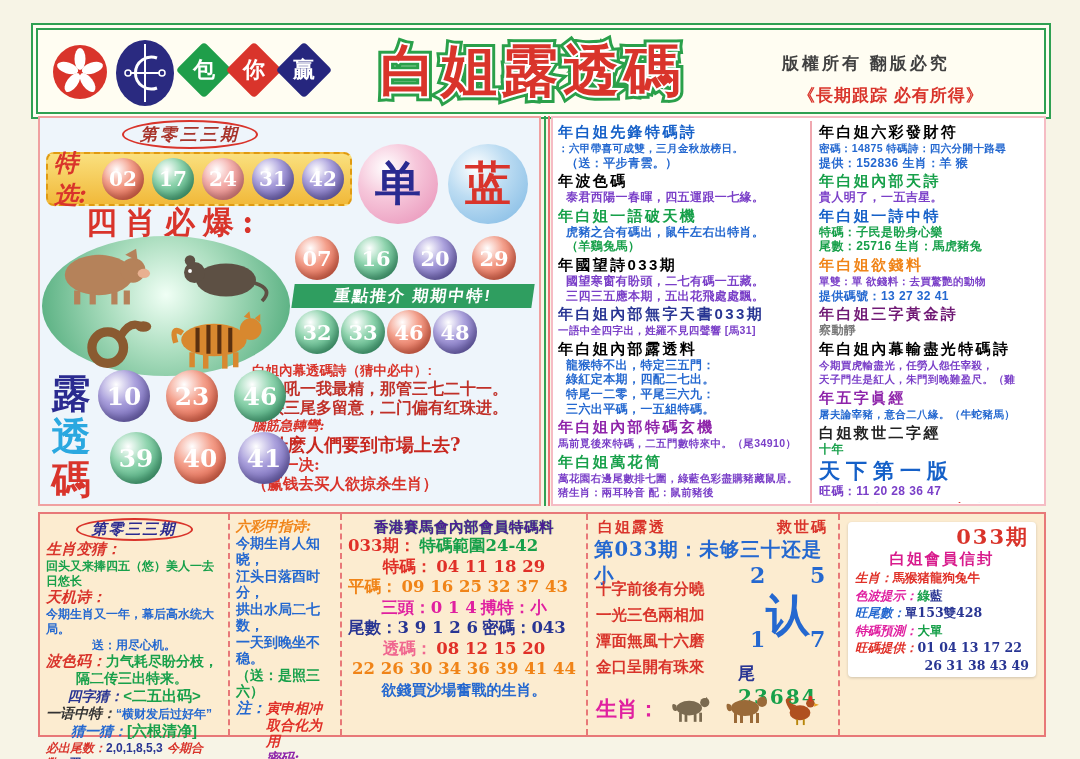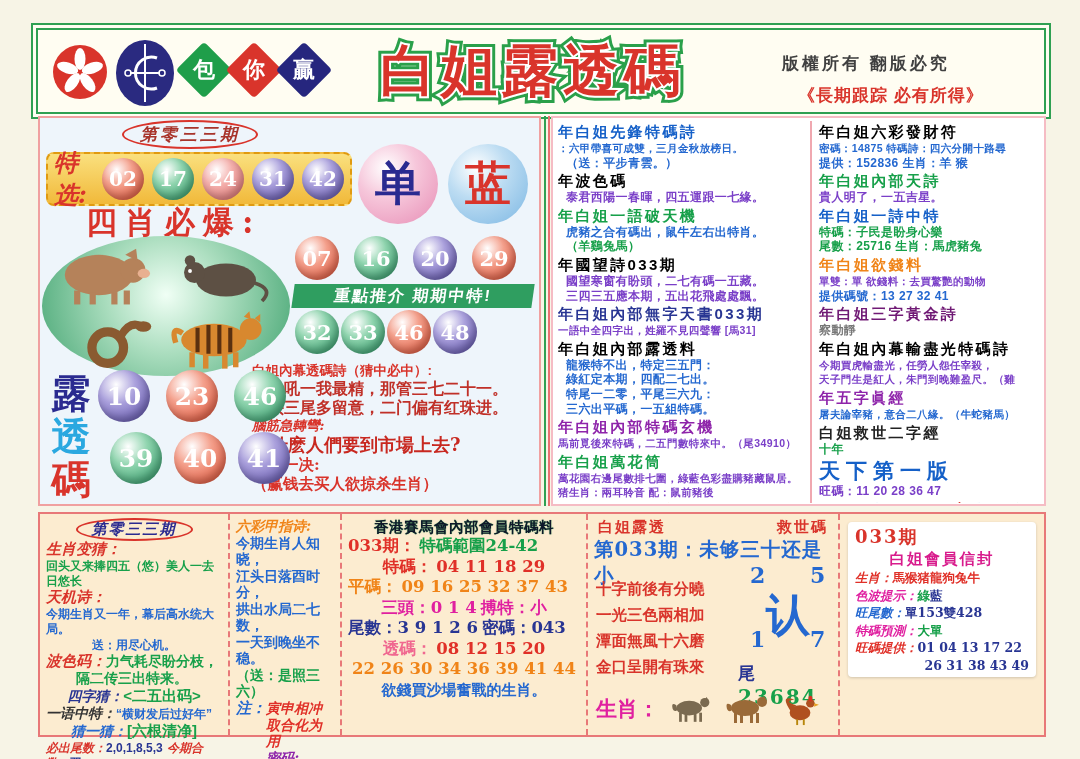--- a/index.html
+++ b/index.html
@@ -86,37 +86,37 @@
   .bcol{box-sizing:border-box;padding:4px 6px;position:relative}
   .bcol+.bcol{border-left:2px dashed #e87878}
   .bc1{width:188px}.bc2{width:112px}.bc3{width:246px}.bc4{width:252px}.bc5{flex:1}
   .bline{line-height:15px;margin:1px 0;font-weight:bold;font-size:12px}
   .lab{color:#d9342b;font-style:italic;font-family:"DejaVu Serif",serif}
   .it{font-style:italic;font-family:"DejaVu Serif",serif}
   .f14{font-size:14px}.f15{font-size:15px}
   .center{text-align:center}.ind2{padding-left:30px}
   .oval2{display:inline-block;border:2px solid #d9342b;border-radius:50%;padding:0 14px;color:#2a2a90;
          font-style:italic;font-weight:bold;font-size:15px;font-family:"DejaVu Serif",serif;letter-spacing:2px}
-  .c3hd{color:#0f172a;font-weight:bold;font-size:14.5px;letter-spacing:.5px;text-shadow:0 0 1px #2fa052;line-height:18px}
+  .c3hd{color:#4c1d95;font-weight:bold;font-size:14.5px;letter-spacing:.5px;text-shadow:0 0 1px #2fa052;line-height:18px}
   .c3row{display:flex;align-items:center;gap:4px;font-weight:bold;font-family:"DejaVu Serif",serif;
          line-height:20.5px;font-size:16.5px;white-space:nowrap}
   .c4hd{display:flex;justify-content:space-between;color:#d9342b;font-weight:bold;font-size:15px;
         font-family:"DejaVu Serif",serif;letter-spacing:2px;padding:0 4px}
   .c4big{color:#2468d0;font-weight:bold;font-size:19.5px;font-family:"DejaVu Serif",serif;line-height:26px;letter-spacing:1px}
   .c4poem{position:absolute;left:8px;top:62px;width:150px}
   .c4poem div{color:#d9342b;font-weight:bold;font-size:15.5px;font-family:"DejaVu Serif",serif;line-height:26px;white-space:nowrap}
   .c4n{position:absolute;color:#2468d0;font-weight:bold;font-size:22px;font-family:"DejaVu Serif",serif}
   .c4ren{position:absolute;left:178px;top:72px;color:#2468d0;font-weight:bold;font-size:44px}
   .c4tail{position:absolute;left:150px;top:148px;font-weight:bold;font-family:"DejaVu Serif",serif}
   .c4tail .w{color:#283593;font-size:17px}.c4tail .v{color:#17a04a;font-size:20px;letter-spacing:2px}
   .c4sx{position:absolute;left:8px;top:178px;display:flex;align-items:center;gap:10px}
   .c4sx .lbl{color:#e020a0;font-weight:bold;font-size:21px;font-family:"DejaVu Serif",serif}
   .c5box{margin:4px 2px;background:#fff;border-radius:4px;padding:3px 7px;box-shadow:0 1px 3px rgba(0,0,0,.18)}
   .c5r{font-weight:bold;font-size:12.5px;font-family:"DejaVu Serif",serif;line-height:17.5px;white-space:nowrap}
-  .c5iss{text-align:left;color:#d9342b;font-size:18px;letter-spacing:2px;line-height:24px}
+  .c5iss{text-align:right;color:#d9342b;font-size:21px;letter-spacing:2px;line-height:24px}
   .c5ti{text-align:center;color:#d81b8c;font-size:15.5px;letter-spacing:2px;line-height:20px}
   .right-al{text-align:right}
   
   .pig{color:#b5825a}.rat{color:#5d5044}.snake{color:#8a5a30}.tiger{color:#d8882f}
   .horse{color:#9a6a38}.cow{color:#8a4a2a}.goat{color:#7a6a50}.rooster{color:#b05020}.an-sm{color:#8a5a33}
 </style>
 </head>
 <body>
 
 <svg width="0" height="0" style="position:absolute">

